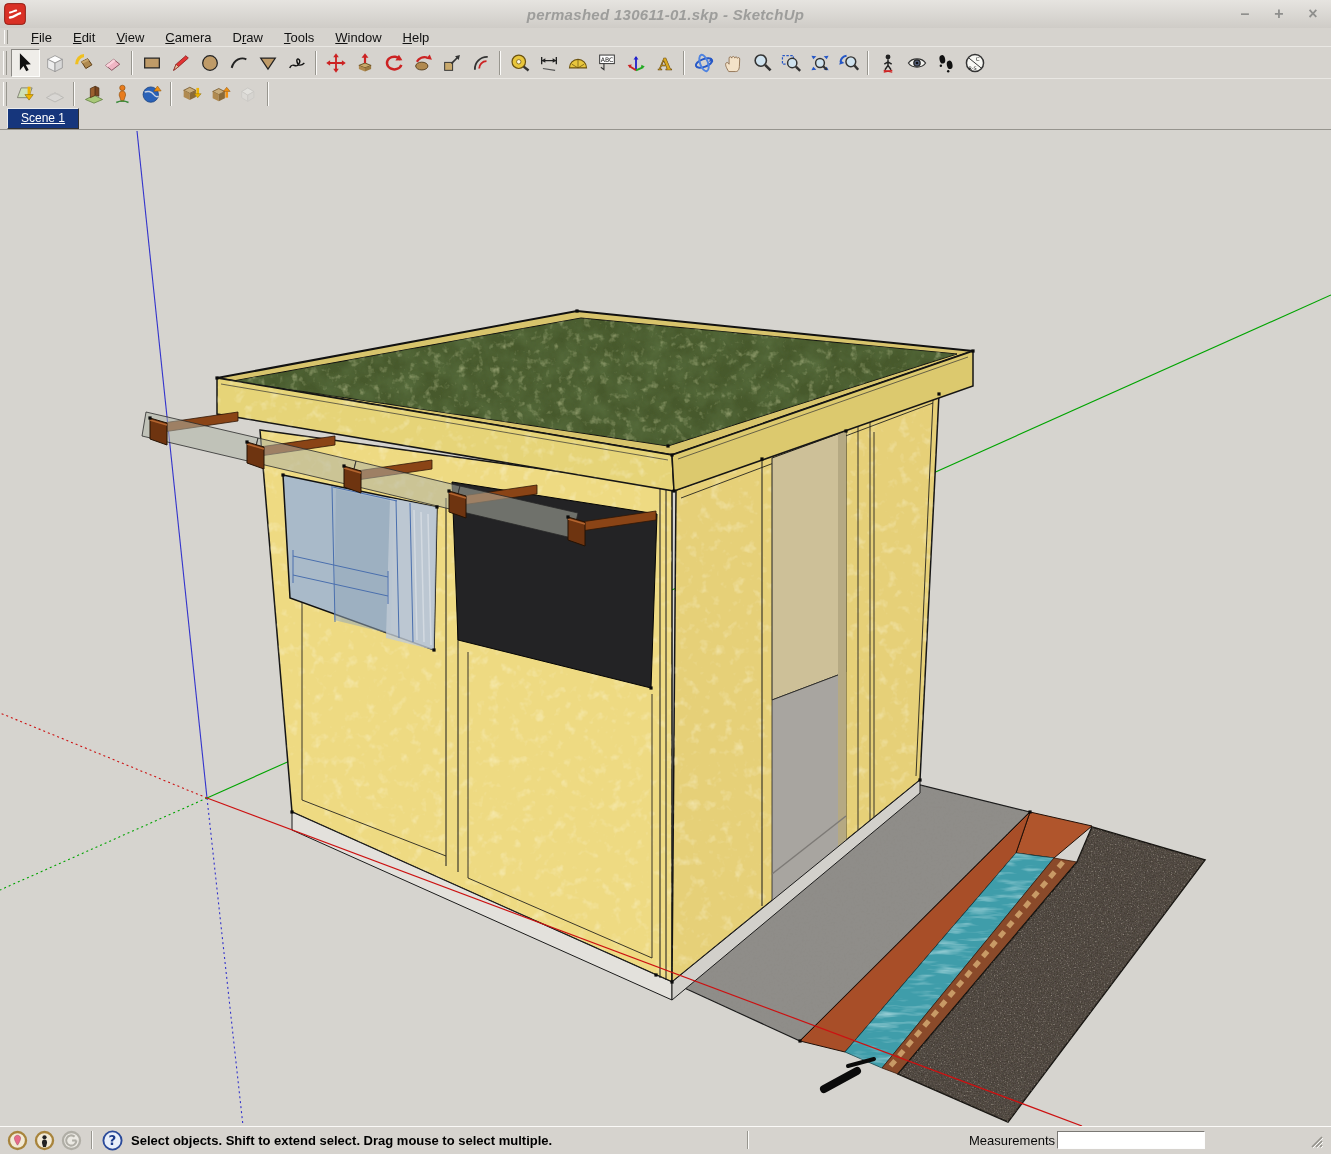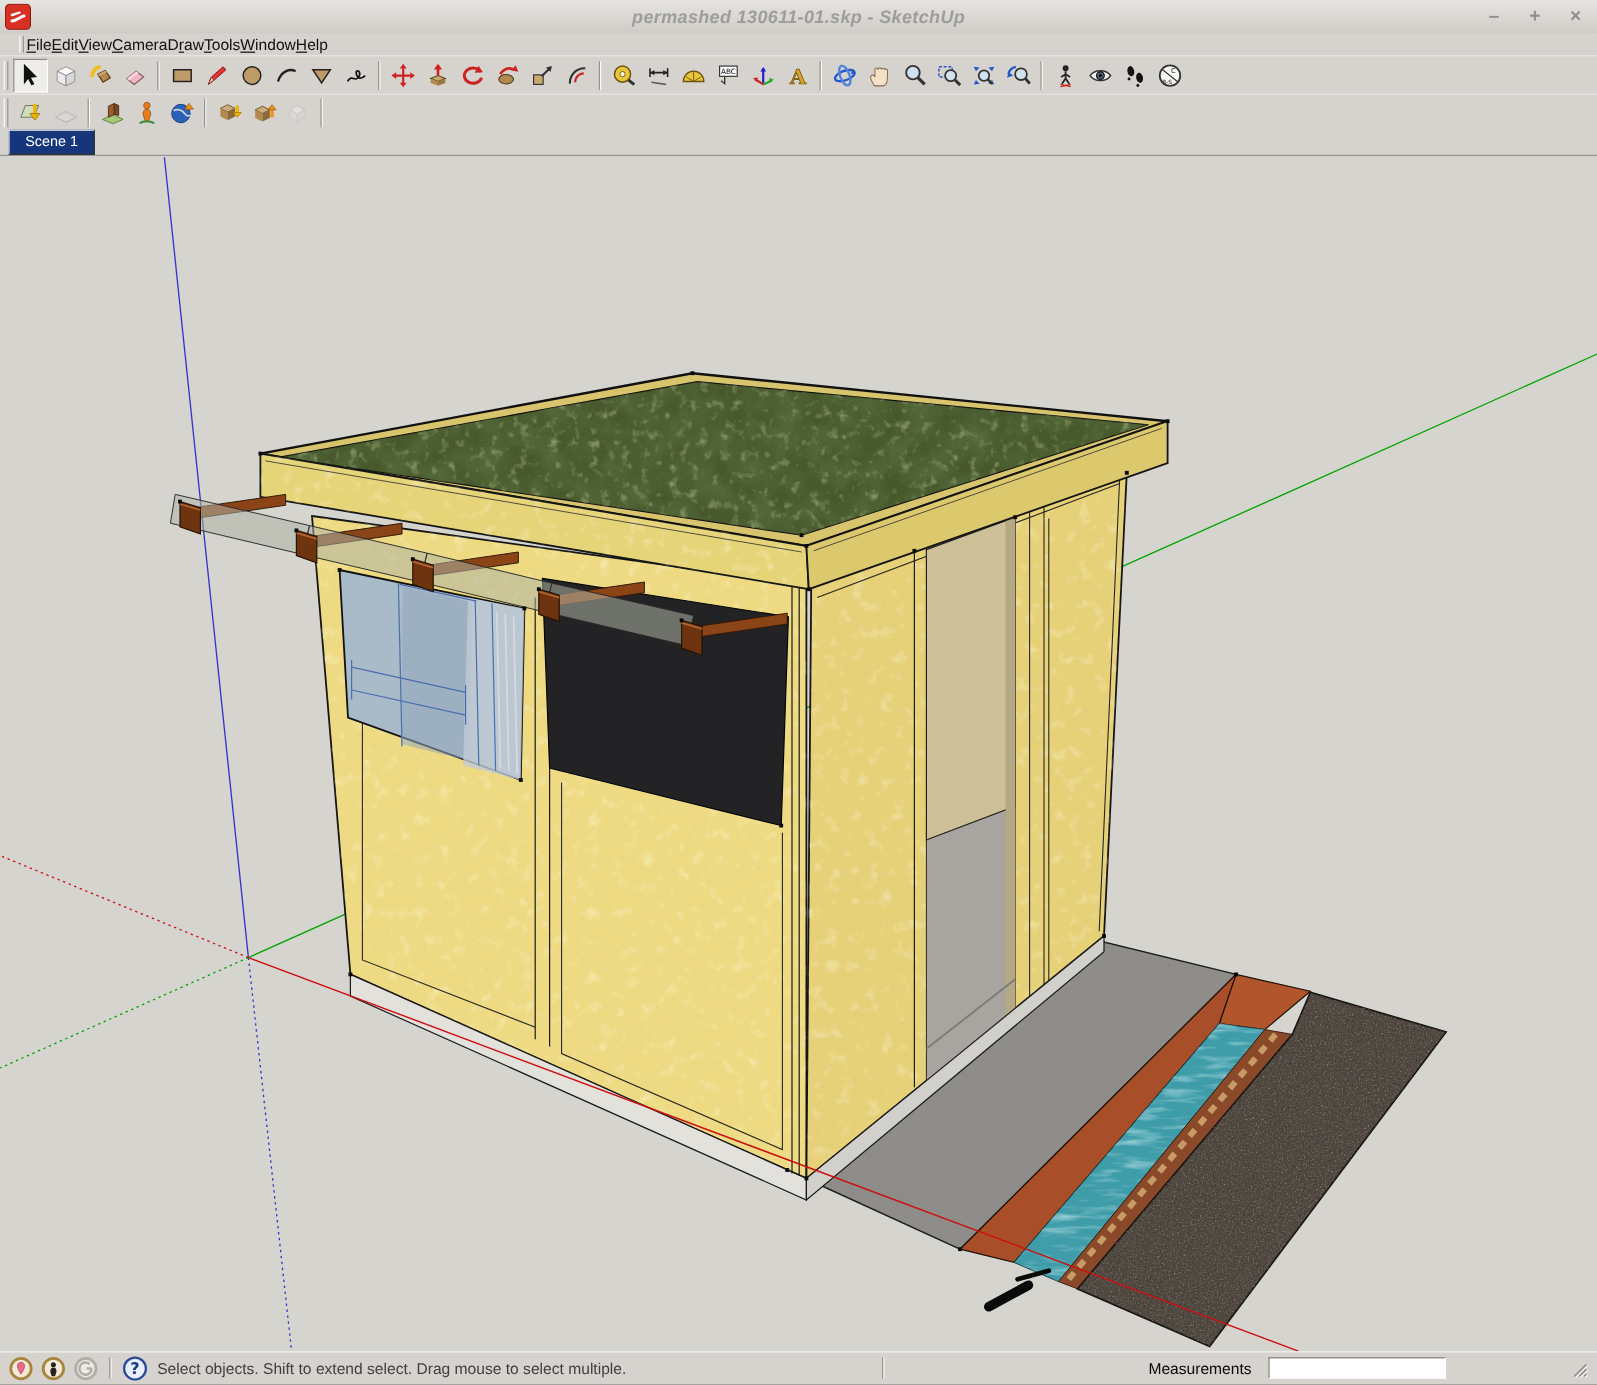--- a/index.html
+++ b/index.html
@@ -7,47 +7,47 @@
   .app{width:1331px;height:1154px;background:#d6d3ce;position:relative;overflow:hidden;
        font-family:"Liberation Sans","DejaVu Sans",sans-serif;}
   
   .titlebar{height:28px;display:flex;align-items:center;background:linear-gradient(#e6e4e0,#cfccc7);position:relative;}
   .logo{position:absolute;left:4px;top:3px;width:22px;height:22px;}
   .logo svg{width:22px;height:22px;display:block;}
   .title{flex:1;text-align:center;font-weight:bold;font-size:15px;color:#9d9d9b;letter-spacing:.3px;font-style:italic;}
   .winbtns{position:absolute;right:8px;top:0;height:28px;display:flex;align-items:center;gap:14px;}
   .winbtn{color:#8f8f8d;font-weight:bold;font-size:16px;width:20px;text-align:center;cursor:default;line-height:1;}
   
-  .menubar{height:18px;display:flex;align-items:center;padding-left:16px;font-size:13px;color:#111;}
+  .menubar{height:18px;display:flex;align-items:center;padding-left:4px;gap:21px;font-size:13px;color:#111;}
   .menu-item u{text-decoration:underline;}
   .mb-grip{width:4px;height:14px;border-left:1px solid #fcfbf9;border-right:1px solid #98968f;margin-right:2px;}
   
   .toolbar{height:32px;display:flex;align-items:center;padding-left:2px;border-top:1px solid #e9e7e3;}
   .toolbar2{height:30px;}
   .tb-btn{width:29px;height:28px;border:1px solid transparent;background:transparent;padding:0;display:flex;align-items:center;justify-content:center;}
   .tb-btn svg{width:22px;height:22px;display:block;}
   .tb-btn.pressed{background:#efede9;border:1px solid;border-color:#8a8884 #fdfdfb #fdfdfb #8a8884;}
   .tb-btn.disabled{opacity:.5;filter:grayscale(.7);}
   .tb-sep{width:2px;height:24px;border-left:1px solid #98968f;border-right:1px solid #fcfbf9;margin:0 4px;}
   .tb-grip{width:4px;height:24px;border-left:1px solid #fcfbf9;border-right:1px solid #98968f;margin:0 4px 0 1px;}
   
   .scenebar{height:22px;padding-left:7px;border-bottom:1px solid #96948e;display:flex;align-items:flex-end;background:#d6d3ce;}
-  .scenetab{color:#fff;font-size:12px;padding:2px 13px 3px;border:1px solid;border-color:#ececec #303030 #303030 #ececec;}
+  .scenetab{color:#fff;font-size:12px;padding:2px 13px 3px;border:1px solid;border-color:#ececec #303030 #303030 #ececec;text-decoration:underline;}
   
   .viewport{height:996px;background:#d6d4cf;position:relative;}
   .viewport svg{display:block;}
   
   .statusbar{height:27px;display:flex;align-items:center;padding:0 7px;gap:5px;
              border-top:1px solid #fbfaf8;box-shadow:0 -1px 0 #8a8884;font-size:13px;background:#d6d3ce;}
   .sb-icn{width:21px;height:21px;}
   .sb-icn svg{width:21px;height:21px;display:block;}
   .sb-sep{width:2px;height:18px;border-left:1px solid #98968f;border-right:1px solid #fcfbf9;margin:0 4px;}
-  .sb-msg{margin-left:3px;color:#404040;}
+  .sb-msg{margin-left:3px;color:#000000;font-weight:bold;}
   .sb-right{margin-left:auto;display:flex;align-items:center;}
-  .sb-meas-label{color:#0a0a0a;margin-right:14px;}
+  .sb-meas-label{color:#0a0a0a;margin-right:2px;}
   .sb-input{width:148px;height:18px;background:#fff;border:1px solid;border-color:#7a7874 #fdfdfd #fdfdfd #7a7874;
             margin-right:104px;font-size:12px;font-family:inherit;}
   .sb-grip{width:15px;height:15px;align-self:flex-end;}
 </style>
 </head>
 <body>
 
 <div class="app">
 
   <div class="titlebar">

